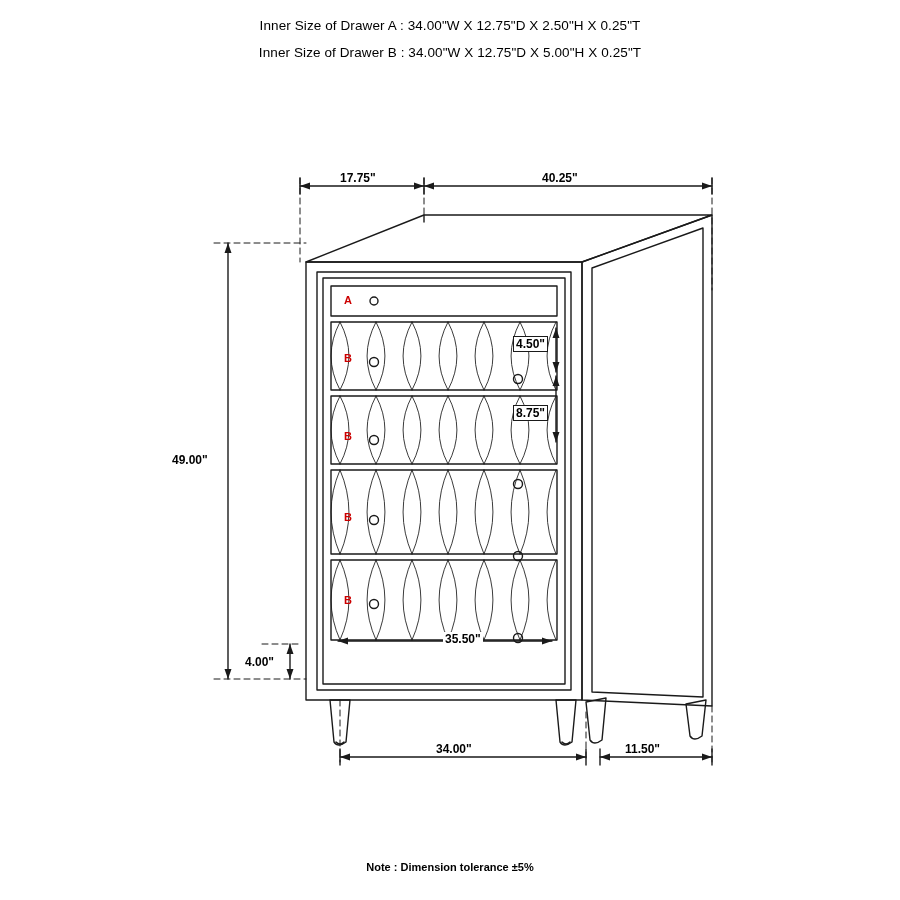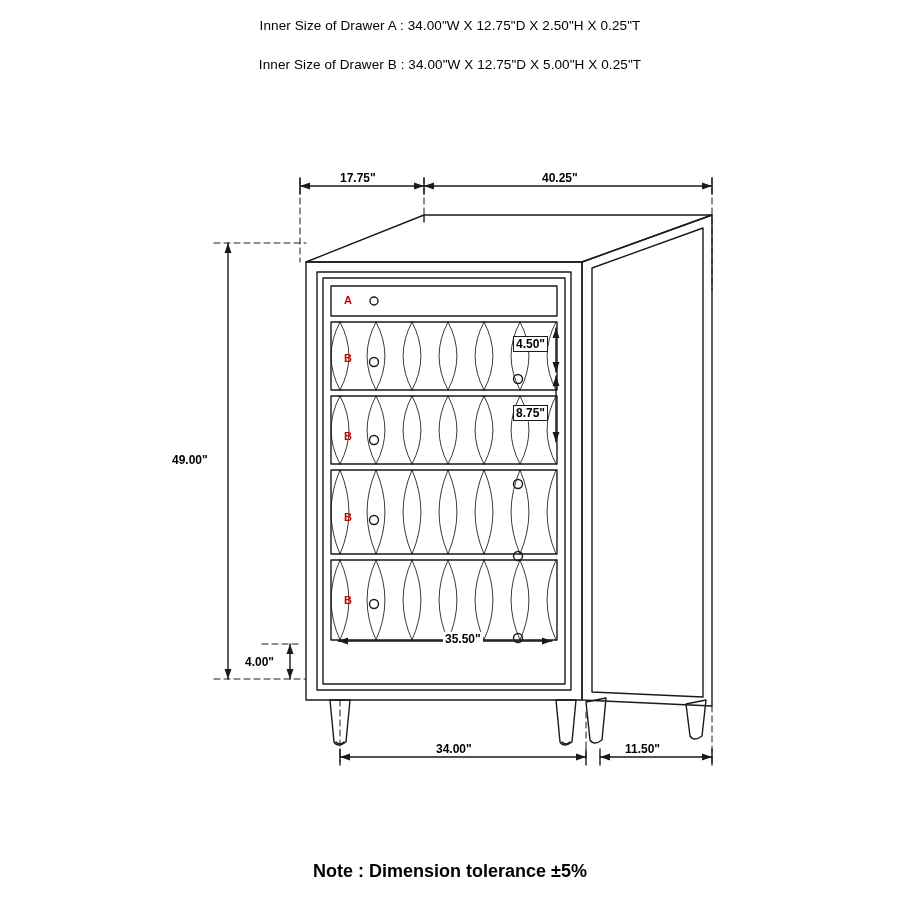--- a/index.html
+++ b/index.html
@@ -24,28 +24,28 @@
   .hdr {
     position: absolute;
     left: 0;
     width: 900px;
     text-align: center;
     font-size: 13.5px;
     font-weight: normal;
     letter-spacing: 0.1px;
   }
   #hdr1 { top: 18px; }
-  #hdr2 { top: 57px; }
+  #hdr2 { top: 45px; }
   #note {
     position: absolute;
     left: 0;
     top: 861px;
     width: 900px;
     text-align: center;
-    font-size: 18px;
+    font-size: 11px;
     font-weight: bold;
   }
   .dimlbl {
     position: absolute;
     font-size: 12px;
     font-weight: bold;
     background: #ffffff;
     padding: 0 2px;
     white-space: nowrap;
   }

